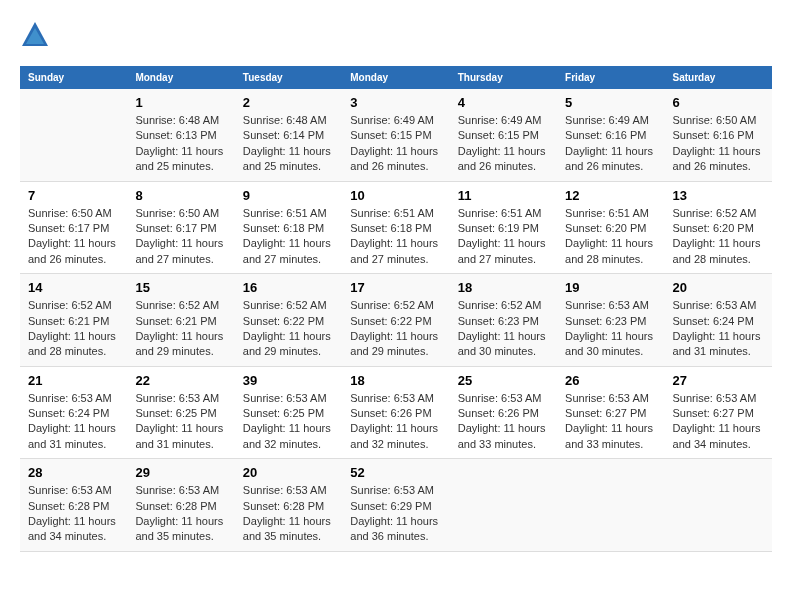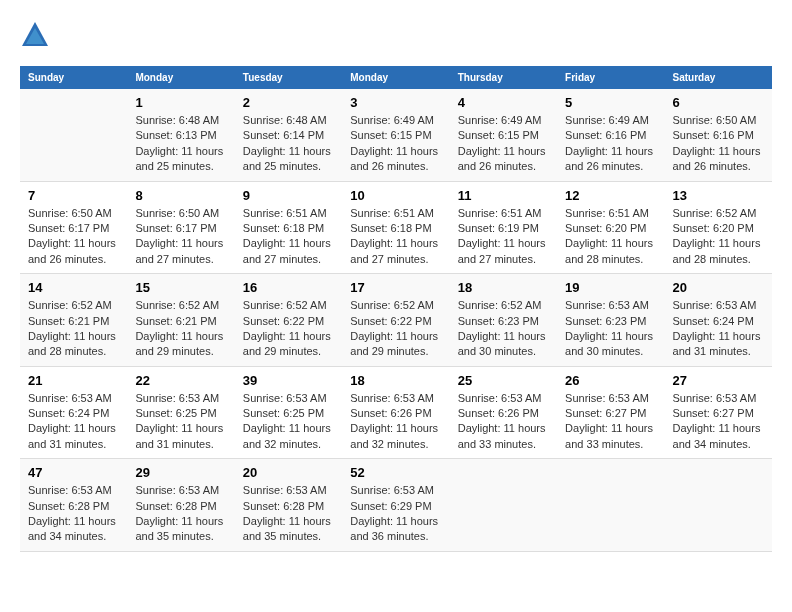--- a/index.html
+++ b/index.html
@@ -237,21 +237,21 @@
           <span class="day-num">26</span>
           <div class="day-info">Sunrise: 6:53 AM<br>Sunset: 6:27 PM<br>Daylight: 11 hours and 33 minutes.</div>
         </td>
         <td>
           <span class="day-num">27</span>
           <div class="day-info">Sunrise: 6:53 AM<br>Sunset: 6:27 PM<br>Daylight: 11 hours and 34 minutes.</div>
         </td>
       </tr>
       <tr>
         <td>
-          <span class="day-num">47</span>
+          <span class="day-num">28</span>
           <div class="day-info">Sunrise: 6:53 AM<br>Sunset: 6:28 PM<br>Daylight: 11 hours and 34 minutes.</div>
         </td>
         <td>
           <span class="day-num">29</span>
           <div class="day-info">Sunrise: 6:53 AM<br>Sunset: 6:28 PM<br>Daylight: 11 hours and 35 minutes.</div>
         </td>
         <td>
           <span class="day-num">20</span>
           <div class="day-info">Sunrise: 6:53 AM<br>Sunset: 6:28 PM<br>Daylight: 11 hours and 35 minutes.</div>
         </td>

